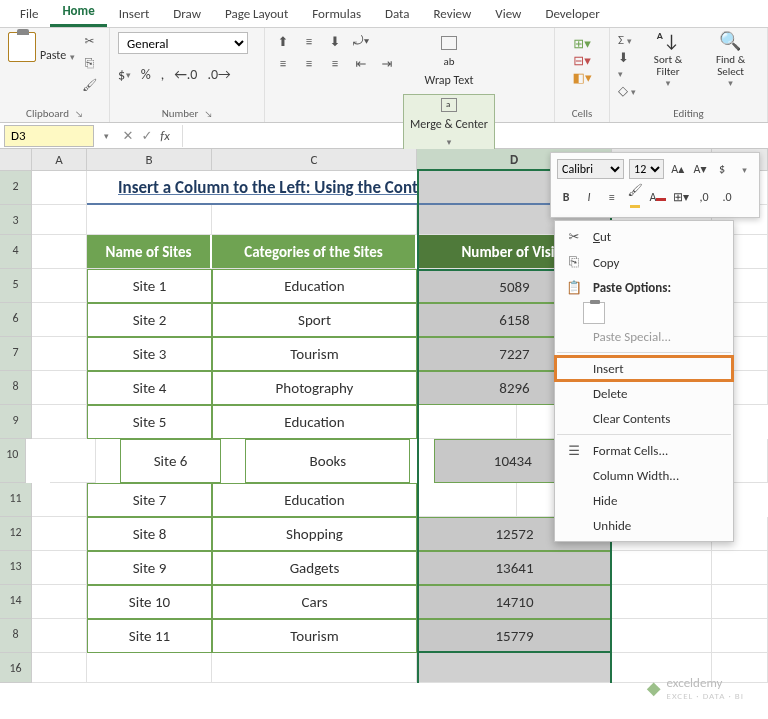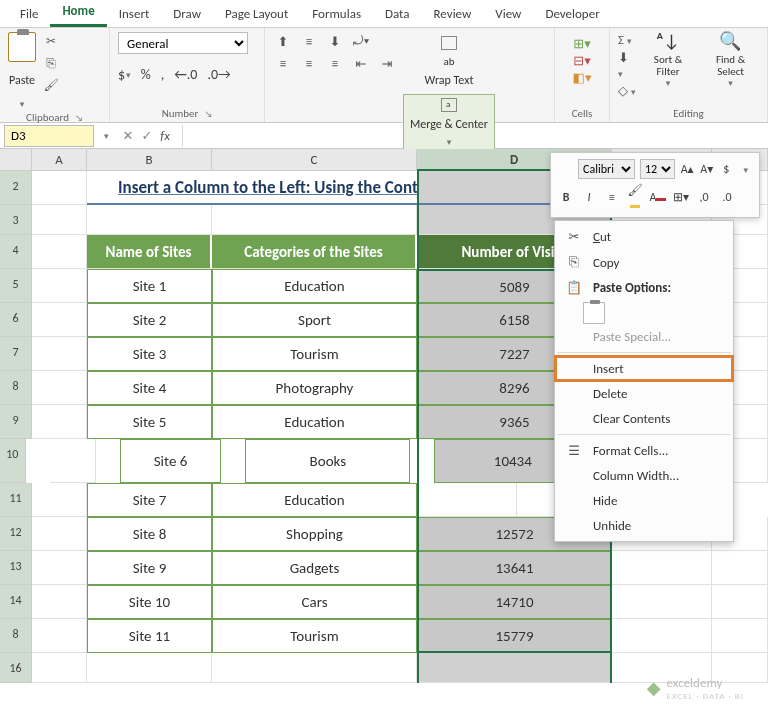--- a/index.html
+++ b/index.html
@@ -10,21 +10,21 @@
 .ribbon-tabs .tab { padding: 5px 12px 6px; color: #444; cursor: pointer; }
 .ribbon-tabs .tab.active { color: #217346; border-bottom: 3px solid #217346; font-weight: 600; }
 
 
 .ribbon { display: flex; height: 95px; border-bottom: 1px solid #c8c8c8; background: #f5f5f5; }
 .ribbon-group { border-right: 1px solid #e0e0e0; padding: 4px 8px 2px; display: flex; flex-direction: column; justify-content: space-between; }
 .ribbon-group-label { text-align: center; font-size: 11px; color: #666; display: flex; align-items: center; justify-content: center; gap: 6px; padding-top: 2px; }
 .ribbon-group-content { display: flex; gap: 6px; align-items: flex-start; flex: 1; }
 .dialog-launcher { font-size: 9px; color: #777; }
 
-.paste-btn { display: flex; flex-direction: column; align-items: center; gap: 11px; font-size: 12px; }
+.paste-btn { display: flex; flex-direction: row; align-items: flex-end; gap: 4px; font-size: 12px; }
 .paste-icon { width: 28px; height: 30px; background: linear-gradient(#fff,#fff) padding-box, linear-gradient(#c8a030,#c8a030); border: 1px solid #b08020; border-radius: 2px; position: relative; }
 .paste-icon::before { content: ""; position: absolute; top: -4px; left: 8px; width: 12px; height: 6px; background: #888; border-radius: 2px 2px 0 0; }
 .mini-btn-stack { display: flex; flex-direction: column; gap: 4px; }
 .mini-btn { width: 18px; height: 18px; display: flex; align-items: center; justify-content: center; font-size: 12px; color: #555; }
 
 .number-group .fmt-select { width: 130px; height: 22px; border: 1px solid #bbb; font-size: 13px; padding: 2px 4px; background: #fff; }
 .num-row { display: flex; gap: 10px; margin-top: 6px; font-size: 14px; color: #444; }
 .num-row span { display: inline-flex; align-items: center; gap: 1px; }
 
 .align-grid { display: flex; flex-direction: column; gap: 4px; }
@@ -45,21 +45,21 @@
 .name-box { width: 90px; height: 22px; border: 1px solid #bbb; margin: 0 4px; padding: 2px 6px; font-size: 13px; background: #fef9c3; }
 .name-dd { color: #888; padding: 0 6px; }
 .fx-btns { display: flex; gap: 8px; color: #888; padding: 0 8px; font-size: 13px; }
 .fx-label { font-style: italic; color: #555; padding-right: 4px; }
 .formula-bar { flex: 1; height: 22px; border-left: 1px solid #ddd; padding: 2px 6px; }
 
 
 .mini-toolbar { position: absolute; top: 152px; left: 550px; width: 210px; background: #fcfcfc; border: 1px solid #c8c8c8; box-shadow: 0 2px 6px rgba(0,0,0,0.2); padding: 4px 6px; font-size: 12px; z-index: 20; }
 .mt-row { display: flex; align-items: center; gap: 5px; padding: 2px 0; }
 .mt-sel { height: 20px; border: 1px solid #bbb; font-size: 12px; }
-.mt-font { width: 70px; margin-left: 21px; }
+.mt-font { width: 70px; }
 .mt-size { width: 36px; }
 .mt-btn { width: 18px; text-align: center; color: #444; }
 
 
 .grid-area { position: relative; }
 .col-headers { display: flex; height: 22px; background: #e8e8e8; }
 .corner { width: 32px; border-right: 1px solid #ccc; border-bottom: 1px solid #ccc; background: #e8e8e8; }
 .col-h { border-right: 1px solid #ccc; border-bottom: 1px solid #ccc; text-align: center; font-size: 13px; color: #444; line-height: 22px; }
 .col-h.selected { background: #c8d8c8; font-weight: 600; border-bottom: 2px solid #217346; }
 .colA { width: 55px; } .colB { width: 125px; } .colC { width: 205px; } .colD { width: 195px; } .colE { width: 100px; } .colF { width: 56px; }
@@ -346,21 +346,20 @@
           <div class="cell colC td-cell">Photography</div>
           <div class="cell colD td-cell">8296</div>
           <div class="cell colE"></div>
           <div class="cell colF"></div>
         </div>
         <div class="row" style="height: 34px;">
           <div class="row-h sel-side">9</div>
           <div class="cell colA"></div>
           <div class="cell colB td-cell">Site 5</div>
           <div class="cell colC td-cell">Education</div>
-          <div class="cell colD td-cell">9365</div>
           <div class="cell colE"></div>
           <div class="cell colF"></div>
         </div>
         <div class="row" style="height: 44px; gap: 24px;">
           <div class="row-h sel-side">10</div>
           <div class="cell colA"></div>
           <div class="cell colB td-cell">Site 6</div>
           <div class="cell colC td-cell">Books</div>
           <div class="cell colD td-cell">10434</div>
           <div class="cell colE"></div>

